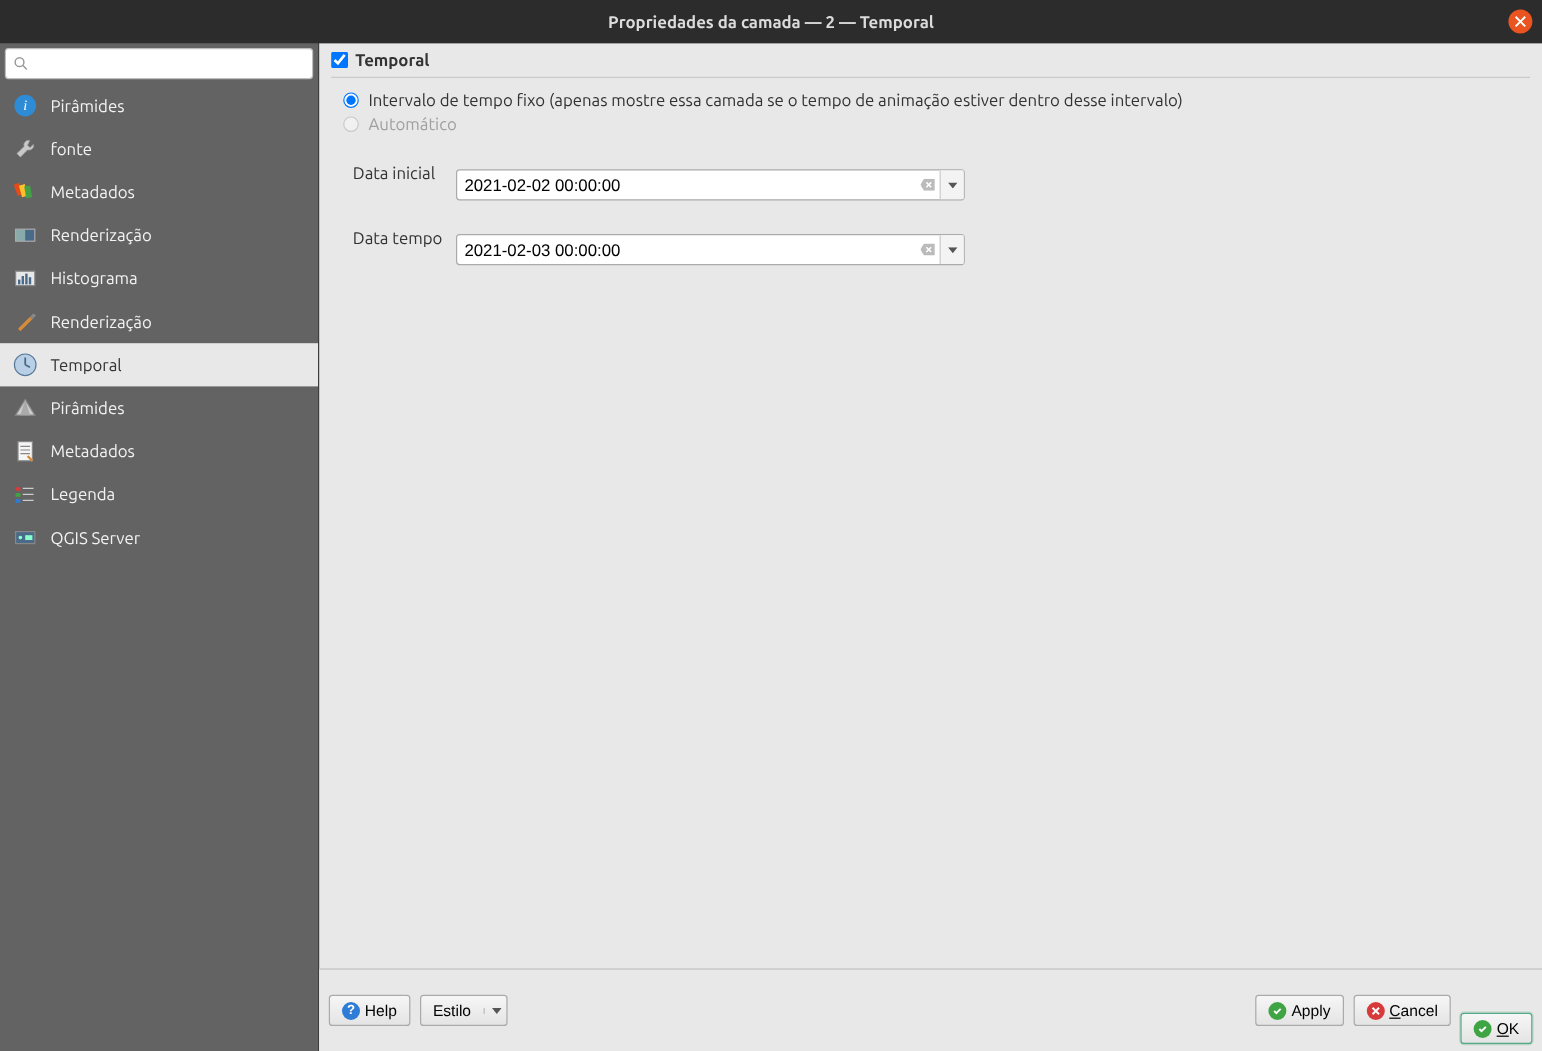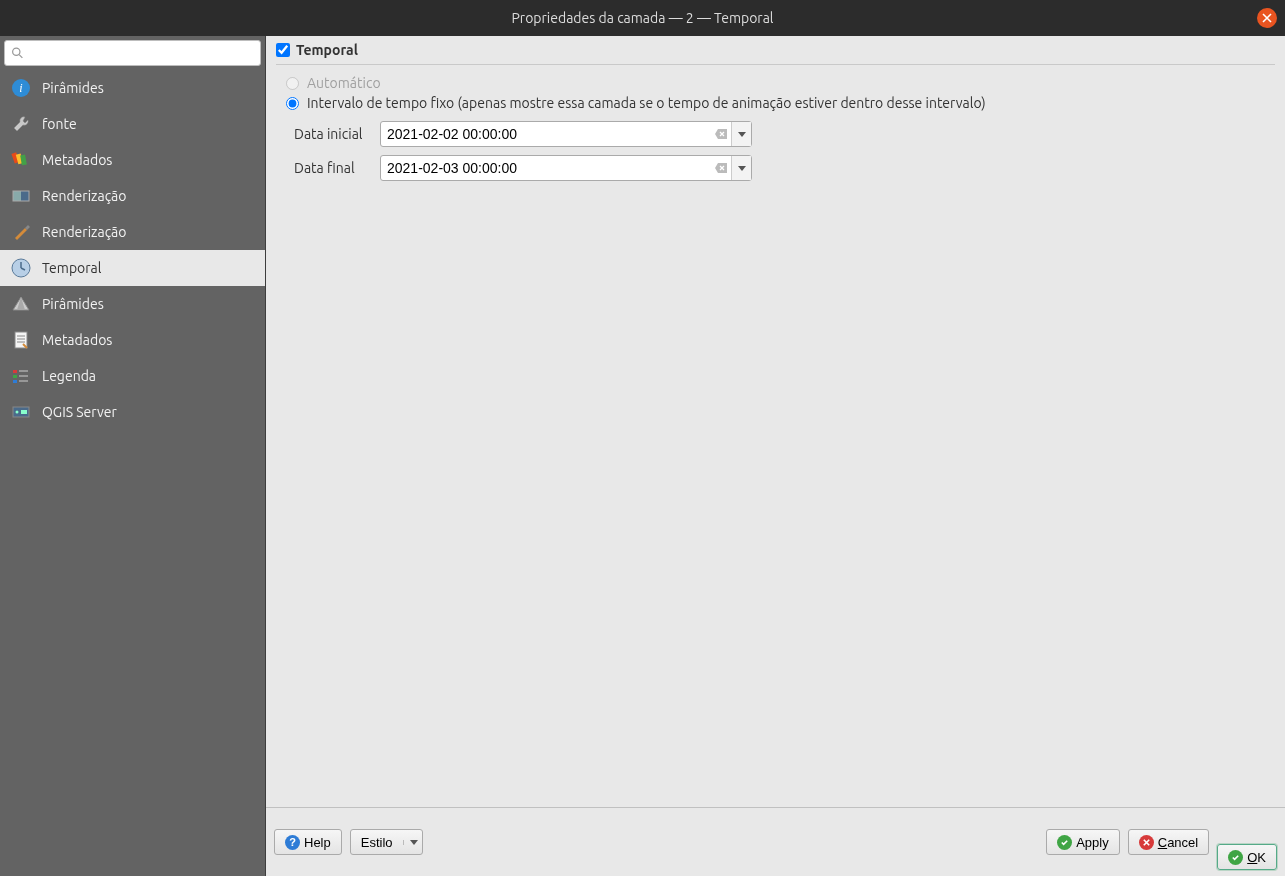--- a/index.html
+++ b/index.html
@@ -13,21 +13,21 @@
     color: #333;
   }
   .titlebar {
     height: 36px;
     background: #2c2c2c;
     color: #dcdcdc;
     display: flex;
     align-items: center;
     justify-content: center;
     position: relative;
-    font-weight: 400;
+    font-weight: 700;
   }
   .close-btn {
     position: absolute;
     right: 8px;
     top: 50%;
     transform: translateY(-50%);
     width: 20px;
     height: 20px;
     border-radius: 50%;
     background: #e95420;
@@ -130,21 +130,22 @@
     align-items: center;
     margin-bottom: 8px;
     gap: 8px;
   }
   .field-label { width: 78px; }
   .dt-wrap {
     display: flex;
     border: 1px solid #aaa;
     border-radius: 3px;
     background: #fff;
-    width: 372px;
+    width: 424px;
+    margin-top: 20px;
   }
   .dt-input {
     flex: 1;
     border: none;
     padding: 4px 6px;
     font-size: 14px;
     outline: none;
     background: transparent;
   }
   .dt-clear, .dt-drop {
@@ -260,20 +261,32 @@
         <span class="nav-icon">
           <svg width="20" height="20" viewBox="0 0 20 20">
               <rect x="2" y="5" width="16" height="10" fill="#4a6a8a"></rect>
               <rect x="2" y="5" width="8" height="10" fill="#8aa"></rect>
               <rect x="2" y="5" width="16" height="10" fill="none" stroke="#aaa"></rect>
             </svg>
         </span>
         <span>Renderização</span>
       </div>
 
+      <div class="nav-item">
+        <span class="nav-icon">
+          <svg width="20" height="20" viewBox="0 0 20 20">
+              <rect x="2" y="4" width="16" height="12" fill="#e8e8e8" stroke="#888"></rect>
+              <rect x="4" y="11" width="2" height="4" fill="#4a6a8a"></rect>
+              <rect x="7" y="8" width="2" height="7" fill="#4a6a8a"></rect>
+              <rect x="10" y="6" width="2" height="9" fill="#4a6a8a"></rect>
+              <rect x="13" y="9" width="2" height="6" fill="#4a6a8a"></rect>
+            </svg>
+        </span>
+        <span>Histograma</span>
+      </div>
 
       <div class="nav-item">
         <span class="nav-icon">
           <svg width="20" height="20" viewBox="0 0 20 20">
               <path d="M4 16 L14 6 L16 8 L6 18 Z" fill="#d48b3a"></path>
               <path d="M14 6 L17 3 L19 5 L16 8 Z" fill="#888"></path>
             </svg>
         </span>
         <span>Renderização</span>
       </div>
@@ -340,28 +353,28 @@
     </div>
   </div>
 
   <div class="main">
     <div class="main-content">
       <div class="group-header">
         <input type="checkbox" checked="" style="">
         <span class="group-title">Temporal</span>
       </div>
 
+      <label class="radio-row">
+        <input type="radio" name="tmode" checked="" style="">
+        <span>Intervalo de tempo fixo (apenas mostre essa camada se o tempo de animação estiver dentro desse intervalo)</span>
+      </label>
+
       <label class="radio-row disabled">
         <input type="radio" name="tmode" disabled="" style="">
         <span>Automático</span>
-      </label>
-
-      <label class="radio-row">
-        <input type="radio" name="tmode" checked="" style="">
-        <span>Intervalo de tempo fixo (apenas mostre essa camada se o tempo de animação estiver dentro desse intervalo)</span>
       </label>
 
       <div class="fields">
         <div class="field-row">
           <span class="field-label">Data inicial</span>
           <div class="dt-wrap">
             <input class="dt-input" type="text" value="2021-02-02 00:00:00" style="">
             <div class="dt-clear">
               <svg width="12" height="10" viewBox="0 0 12 10">
                   <path d="M3 0 L12 0 L12 10 L3 10 L0 5 Z" fill="#bbb"></path>
@@ -370,21 +383,21 @@
             </div>
             <div class="dt-drop">
               <svg width="8" height="5" viewBox="0 0 8 5">
                   <path d="M0 0 L4 5 L8 0 Z" fill="#555"></path>
                 </svg>
             </div>
           </div>
         </div>
 
         <div class="field-row">
-          <span class="field-label">Data final</span>
+          <span class="field-label">Data tempo</span>
           <div class="dt-wrap">
             <input class="dt-input" type="text" value="2021-02-03 00:00:00" style="">
             <div class="dt-clear">
               <svg width="12" height="10" viewBox="0 0 12 10">
                   <path d="M3 0 L12 0 L12 10 L3 10 L0 5 Z" fill="#bbb"></path>
                   <path d="M5 3 L9 7 M9 3 L5 7" stroke="#fff" stroke-width="1.3"></path>
                 </svg>
             </div>
             <div class="dt-drop">
               <svg width="8" height="5" viewBox="0 0 8 5">

